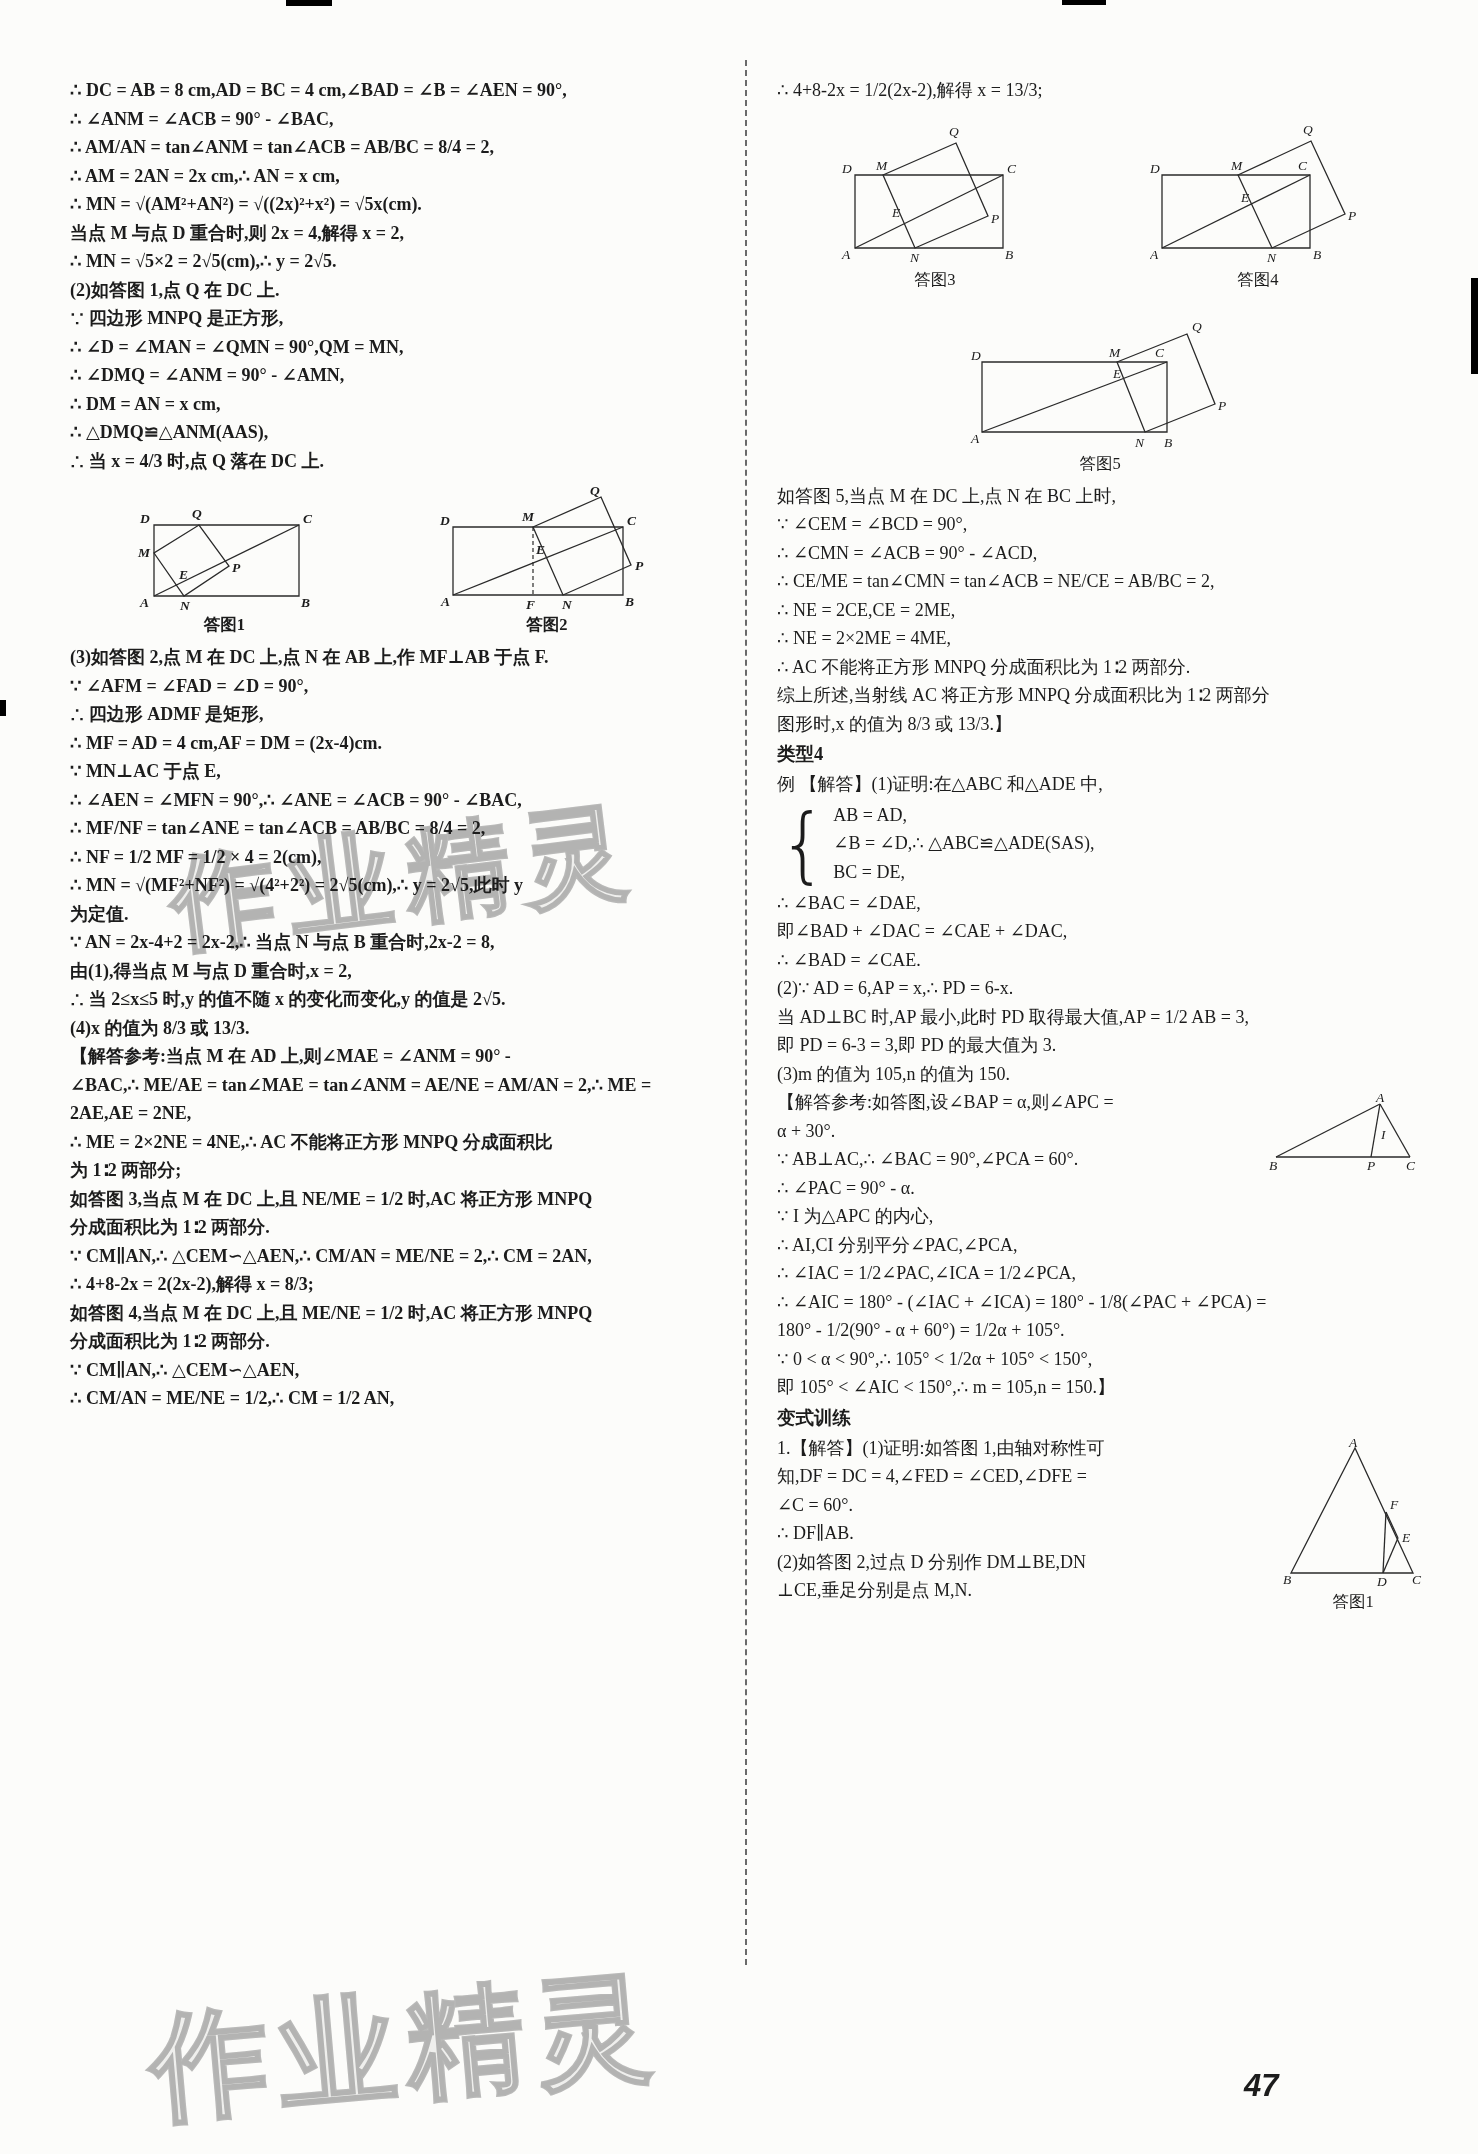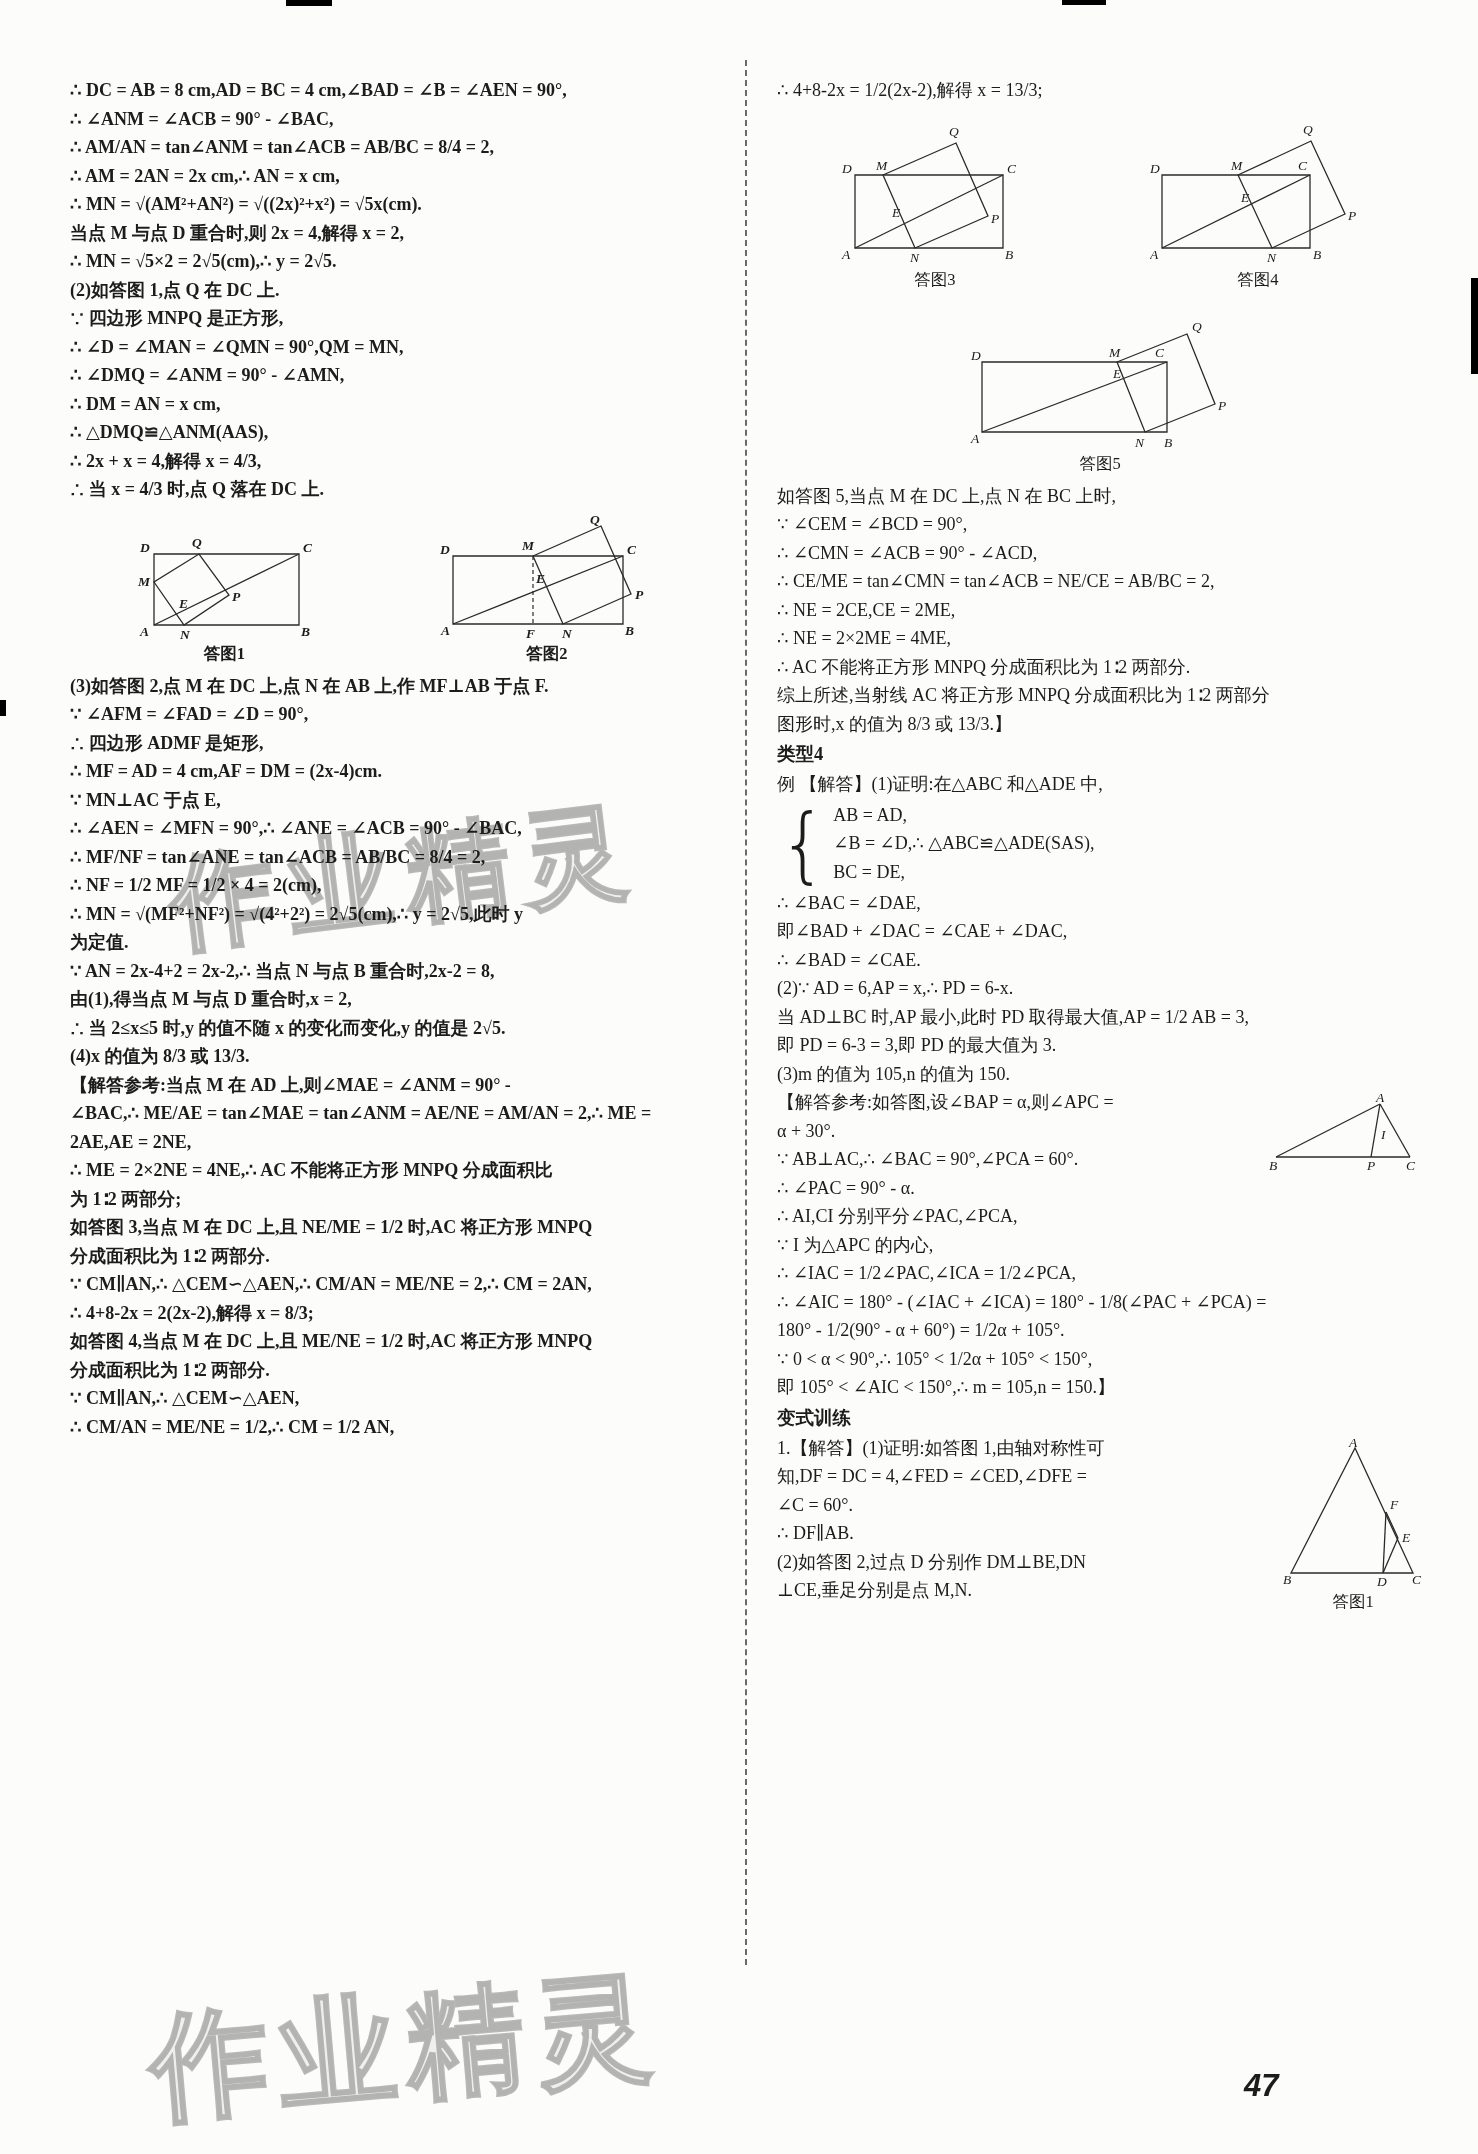--- a/index.html
+++ b/index.html
@@ -79,21 +79,20 @@
         <div class="line">∴ AM = 2AN = 2x cm,∴ AN = x cm,</div>
         <div class="line">∴ MN = √(AM²+AN²) = √((2x)²+x²) = √5x(cm).</div>
         <div class="line">当点 M 与点 D 重合时,则 2x = 4,解得 x = 2,</div>
         <div class="line">∴ MN = √5×2 = 2√5(cm),∴ y = 2√5.</div>
         <div class="line">(2)如答图 1,点 Q 在 DC 上.</div>
         <div class="line">∵ 四边形 MNPQ 是正方形,</div>
         <div class="line">∴ ∠D = ∠MAN = ∠QMN = 90°,QM = MN,</div>
         <div class="line">∴ ∠DMQ = ∠ANM = 90° - ∠AMN,</div>
         <div class="line">∴ DM = AN = x cm,</div>
         <div class="line">∴ △DMQ≌△ANM(AAS),</div>
-        <div class="line">∴ 2x + x = 4,解得 x = 4/3,</div>
         <div class="line">∴ 当 x = 4/3 时,点 Q 落在 DC 上.</div>
       </div>
 
     <div class="figrow">
       <figure>
         <svg width="190" height="120" viewBox="0 0 190 120">
           <polygon class="geo" points="25,32 170,32 170,103 25,103"></polygon>
           <polygon class="geo" points="25,60 55,103 100,73 70,32"></polygon>
           <line class="geo" x1="25" y1="103" x2="170" y2="32"></line>
           <text class="vlabel" x="11" y="30">D</text>
@@ -272,22 +271,22 @@
           <text class="vlabel" x="99" y="78">P</text>
           <text class="vlabel" x="138" y="78">C</text>
           <text class="vlabel" x="113" y="47">I</text>
         </svg>
       </div>
       <div>
           <div class="line">【解答参考:如答图,设∠BAP = α,则∠APC =</div>
           <div class="line">α + 30°.</div>
           <div class="line">∵ AB⊥AC,∴ ∠BAC = 90°,∠PCA = 60°.</div>
           <div class="line">∴ ∠PAC = 90° - α.</div>
+          <div class="line">∵ I 为△APC 的内心,</div>
           <div class="line">∴ AI,CI 分别平分∠PAC,∠PCA,</div>
-          <div class="line">∵ I 为△APC 的内心,</div>
           <div class="line">∴ ∠IAC = 1/2∠PAC,∠ICA = 1/2∠PCA,</div>
           <div class="line">∴ ∠AIC = 180° - (∠IAC + ∠ICA) = 180° - 1/8(∠PAC + ∠PCA) =</div>
           <div class="line">180° - 1/2(90° - α + 60°) = 1/2α + 105°.</div>
           <div class="line">∵ 0 &lt; α &lt; 90°,∴ 105° &lt; 1/2α + 105° &lt; 150°,</div>
           <div class="line">即 105° &lt; ∠AIC &lt; 150°,∴ m = 105,n = 150.】</div>
         </div>
     </div>
 
     <div class="heading">变式训练</div>
 

